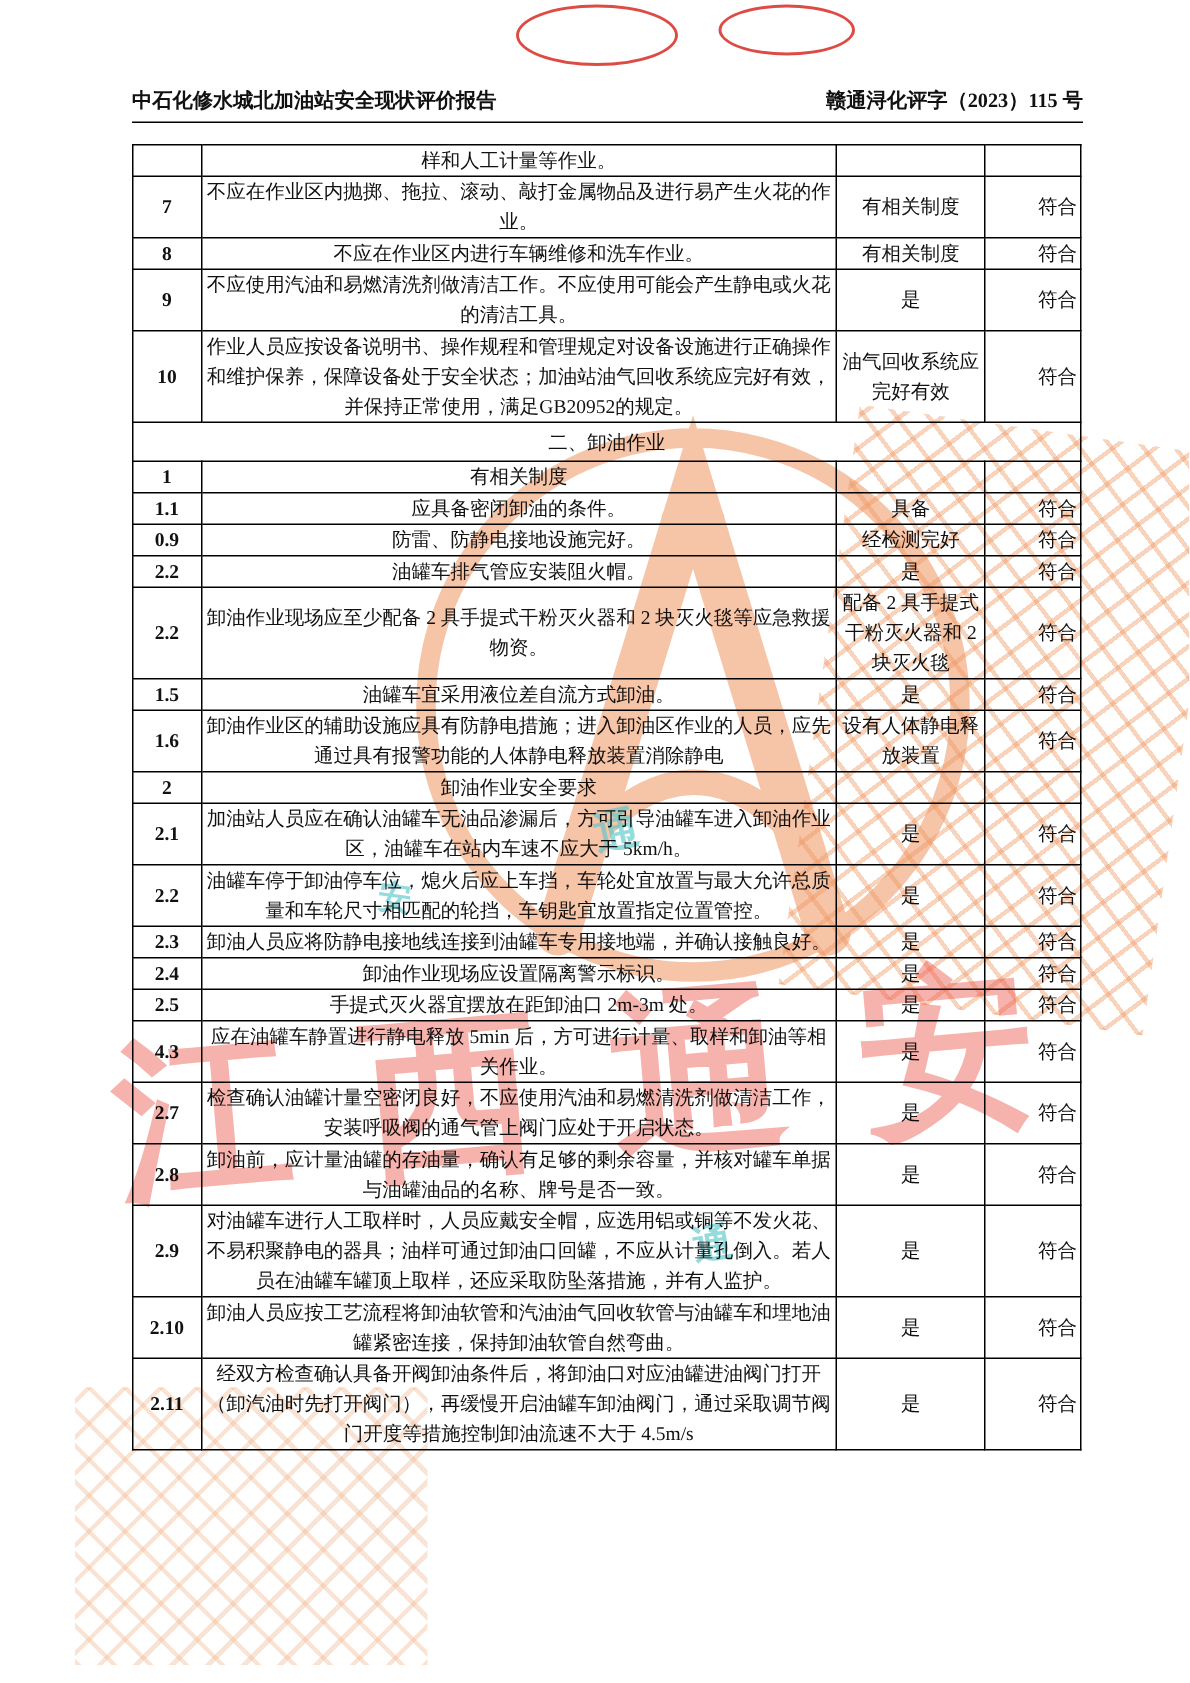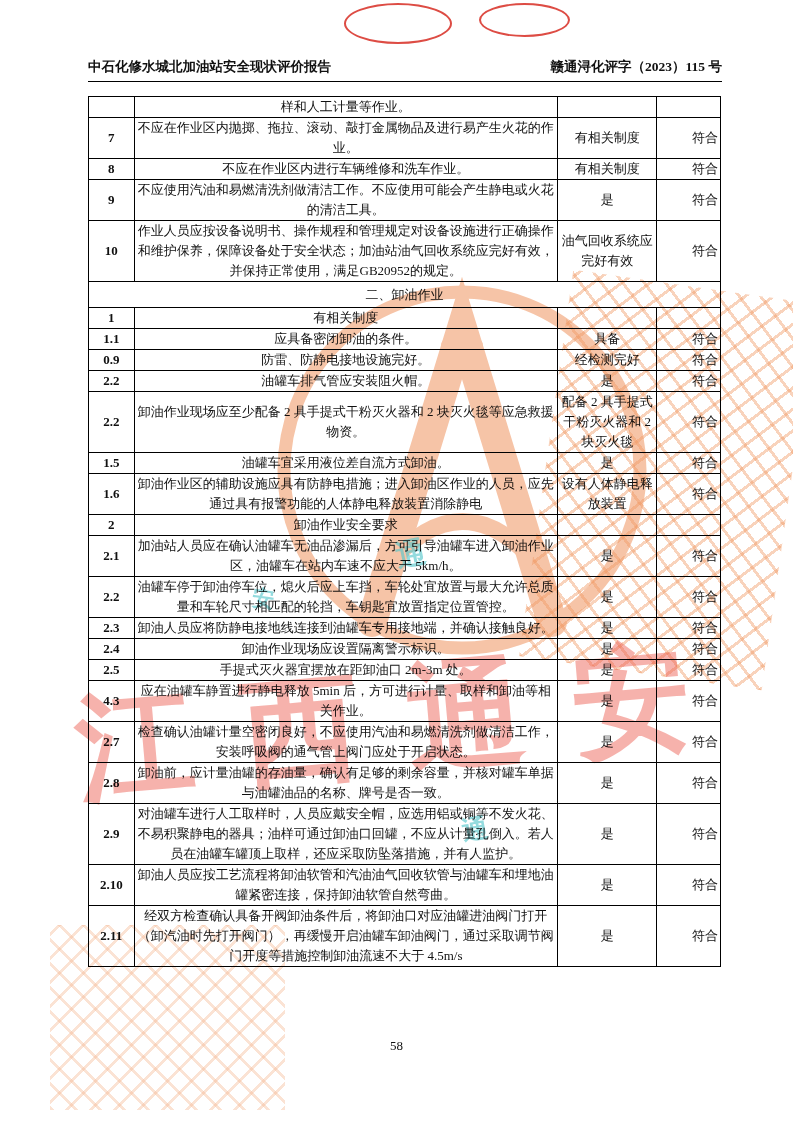--- a/index.html
+++ b/index.html
@@ -232,21 +232,20 @@
         </tr>
         <tr>
           <td class="num">2.11</td>
           <td class="content">经双方检查确认具备开阀卸油条件后，将卸油口对应油罐进油阀门打开（卸汽油时先打开阀门），再缓慢开启油罐车卸油阀门，通过采取调节阀门开度等措施控制卸油流速不大于 4.5m/s</td>
           <td class="status">是</td>
           <td class="result">符合</td>
         </tr>
       </tbody>
   </table>
 
-  <div class="pagenum">58</div>
 
   <div class="wm">
 
     <svg width="793" height="1122" viewBox="0 0 793 1122">
       <g stroke="#ee8a50" fill="none" opacity="0.5">
         <circle cx="462" cy="470" r="178" stroke-width="13"></circle>
         <path d="M372,622 L462,328 L552,622" stroke-width="30" stroke-linecap="round"></path>
         <path d="M388,565 Q462,478 538,565" stroke-width="17" stroke-linecap="round"></path>
         <path d="M447,345 q15,-18 30,0" stroke-width="12" stroke-linecap="round"></path>
       </g>

